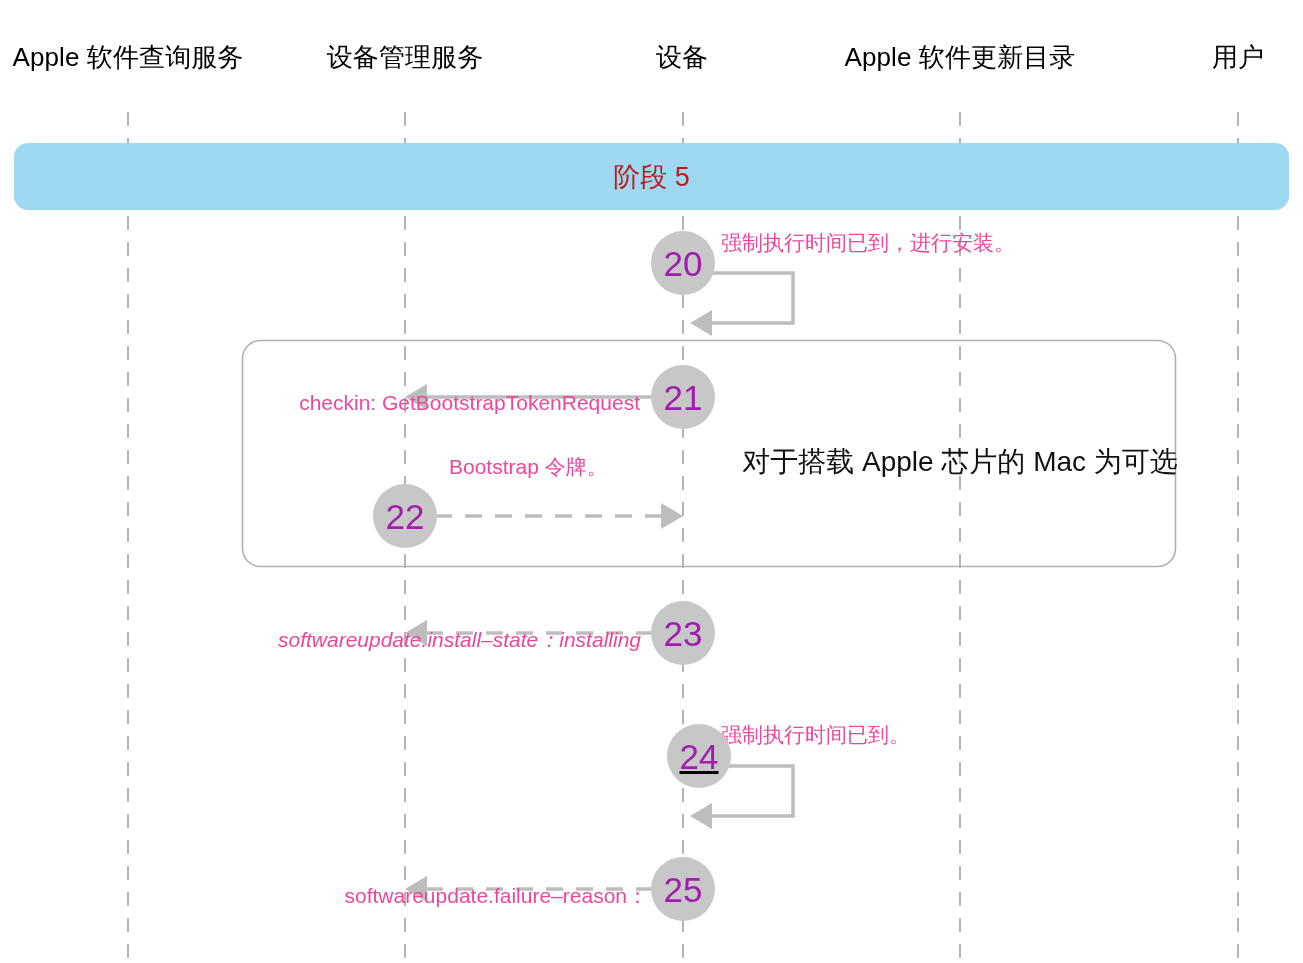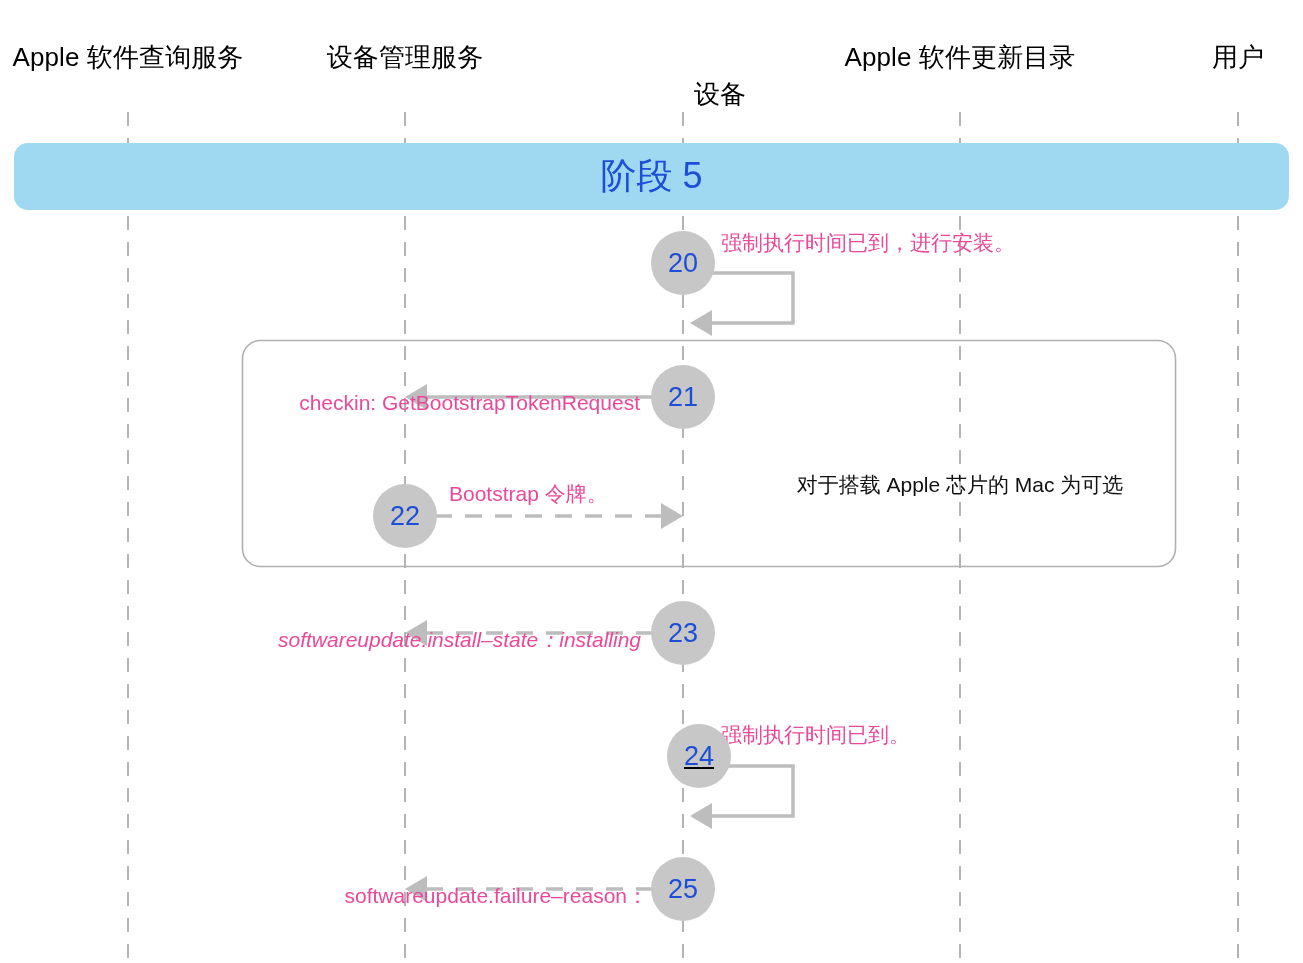--- a/index.html
+++ b/index.html
@@ -35,58 +35,57 @@
   }
   .phase-banner {
     position: absolute;
     display: flex;
     align-items: center;
     justify-content: center;
     border-radius: 14px;
     box-sizing: border-box;
   }
   .phase-banner-text {
-    font-size: 36px;
-    color: #1d4ed8;
+    font-size: 27px;
+    color: #b91c1c;
     white-space: nowrap;
   }
   .step-badge {
     position: absolute;
     width: 64px;
     height: 64px;
     border-radius: 50%;
     background: #c7c7c7;
     display: flex;
     align-items: center;
     justify-content: center;
     transform: translate(-50%, -50%);
   }
   .step-badge-num {
-    font-size: 27px;
-    color: #1d4ed8;
+    font-size: 35px;
+    color: #a21caf;
     line-height: 1;
   }
   .msg-label {
     position: absolute;
     white-space: nowrap;
     font-size: 21px;
     color: #ec4899;
     line-height: 1.1;
   }
   .msg-label.align-right {
     transform: translateX(-100%);
     margin-top: 28px;
   }
   .frag-note {
     position: absolute;
     white-space: nowrap;
-    font-size: 21px;
+    font-size: 28px;
     color: #111111;
     transform: translateX(-50%);
-    margin-top: 28px;
   }
 </style>
 </head>
 <body>
 
 <div id="diagram">
 
   <svg id="svg-layer" viewBox="0 0 1303 963" xmlns="http://www.w3.org/2000/svg">
     <defs>
       <marker id="arrowhead-solid" viewBox="0 0 12 12" refX="11" refY="6" markerWidth="9" markerHeight="9" orient="auto-start-reverse">
@@ -115,34 +114,34 @@
         <path d="M 708 766 L 793 766 L 793 816 L 712 816" fill="none" stroke="#bdbdbd" stroke-width="3.5" stroke-linejoin="miter"></path>
         <path d="M 690 816 L 712 803 L 712 829 Z" fill="#bdbdbd"></path>
         <line x1="683" y1="889" x2="427" y2="889" stroke="#bdbdbd" stroke-width="3.5" stroke-linecap="butt" stroke-dasharray="17 13"></line>
         <path d="M 405 889 L 427 876 L 427 902 Z" fill="#bdbdbd"></path>
       </g>
   </svg>
 
   <div id="participants-layer">
       <div class="participant-label" style="left: 128px; top: 40px;">Apple 软件查询服务</div>
       <div class="participant-label" style="left: 405px; top: 40px; text-align: right;">设备管理服务</div>
-      <div class="participant-label" style="left: 720px; top: 40px; margin-top: 37px;">设备</div>
+      <div class="participant-label" style="left: 682px; top: 40px;">设备</div>
       <div class="participant-label" style="left: 960px; top: 40px;">Apple 软件更新目录</div>
       <div class="participant-label" style="left: 1238px; top: 40px;">用户</div>
     </div>
   <div id="banner-layer">
       <div class="phase-banner" style="left: 14px; top: 143px; width: 1275px; height: 67px; background: rgb(159, 217, 241);">
         <span class="phase-banner-text">阶段 5</span>
       </div>
     </div>
   <div id="labels-layer">
       <div class="frag-note" style="left: 960px; top: 443px;">对于搭载 Apple 芯片的 Mac 为可选</div>
       <div class="msg-label" style="left: 721px; top: 231px;">强制执行时间已到，进行安装。</div>
       <div class="msg-label align-right" style="left: 640px; top: 363px;">checkin: GetBootstrapTokenRequest</div>
-      <div class="msg-label" style="left: 449px; top: 482px;">Bootstrap 令牌。</div>
+      <div class="msg-label" style="left: 449px; top: 455px;">Bootstrap 令牌。</div>
       <div class="msg-label align-right" style="left: 641px; top: 600px; font-style: italic;">softwareupdate.install–state：installing</div>
       <div class="msg-label" style="left: 721px; top: 723px;">强制执行时间已到。</div>
       <div class="msg-label align-right" style="left: 648px; top: 856px;">softwareupdate.failure–reason：</div>
     </div>
   <div id="badges-layer">
       <div class="step-badge" style="left: 683px; top: 263px; background: rgb(199, 199, 199);">
         <span class="step-badge-num">20</span>
       </div>
       <div class="step-badge" style="left: 683px; top: 397px; background: rgb(199, 199, 199); text-align: center;">
         <span class="step-badge-num">21</span>

